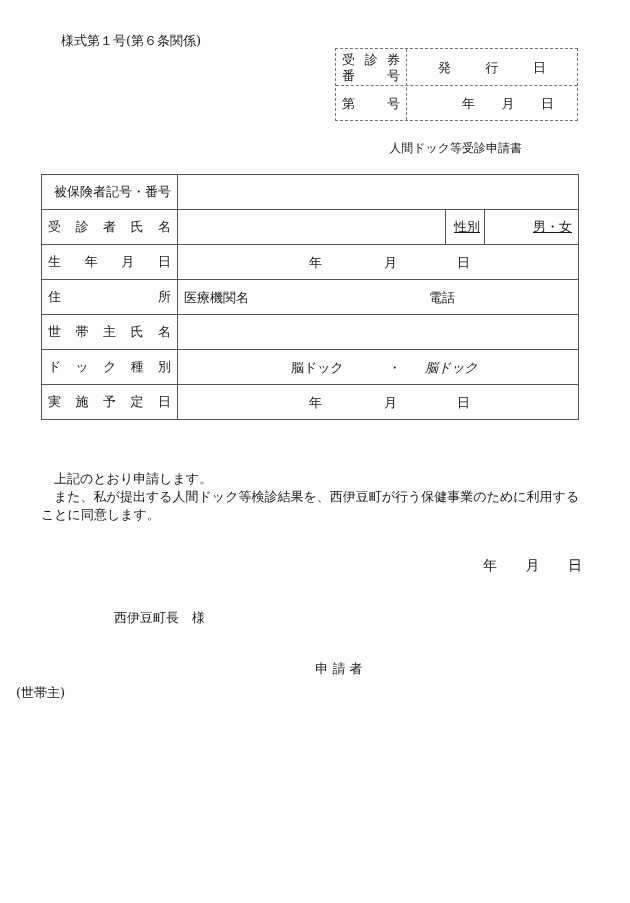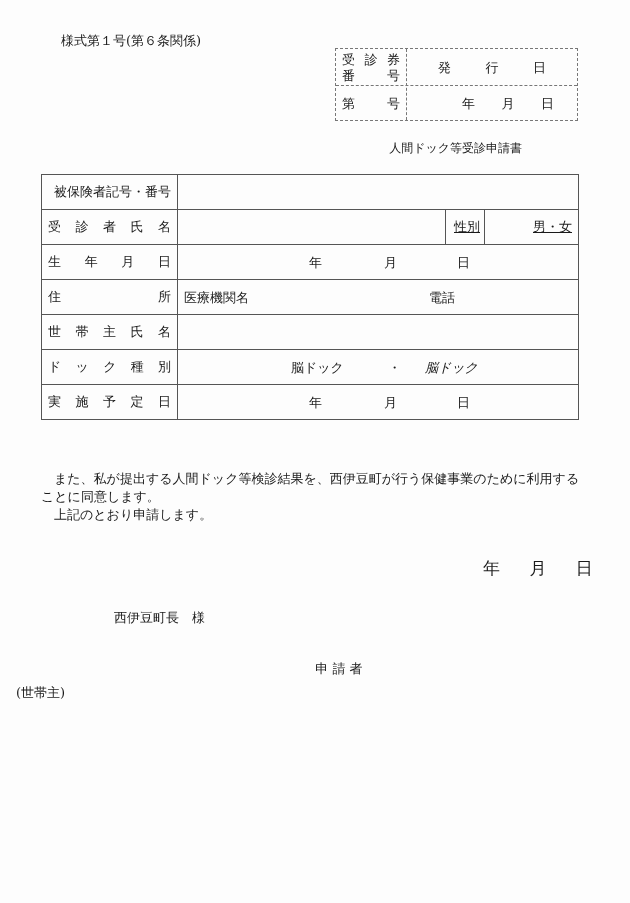--- a/index.html
+++ b/index.html
@@ -13,21 +13,21 @@
     #ticket-box .hdiv { position:absolute; left:0; right:0; top:36px; border-top:1px dashed #777; }
     .tb-cell { position:absolute; font-size:13px; }
     #title { left:0; width:522px; top:140px; text-align:right; font-size:12px; }
     table#main { position:absolute; left:41px; top:174px; width:538px; border-collapse:collapse; }
     table#main td { border:1px solid #555; height:35px; padding:0 6px; font-size:13px; box-sizing:border-box;text-align:right; }
     td.lbl { width:136px; }
     .spread { display:flex; justify-content:space-between; }
     .center { text-align:center;text-decoration:underline; }
     #stmt { left:41px; top:470px; width:550px; font-size:13px; line-height:18px; }
     #stmt p { margin:0; }
-    #date { left:483px; top:557px; font-size:17px; }
+    #date { left:483px; top:557px; font-size:14px; }
     #addressee { left:68px; top:609px; font-size:13px;margin-left:46px; }
     #applicant { left:0; width:630px; top:660px; text-align:center; font-size:13px;padding-left:24px; }
     #applicant-sub { left:16px; width:630px; top:684px; font-size:13px; }
   </style>
 </head>
 <body>
 
 <div id="form-id" class="abs">様式第１号(第６条関係)</div>
 
 <div id="ticket-box" class="abs">
@@ -156,22 +156,22 @@
         <span style="position:absolute;left:125px;">年</span>
         <span style="position:absolute;left:200px;">月</span>
         <span style="position:absolute;left:273px;">日</span>
       </div>
     </td>
   </tr>
 </tbody>
   </table>
 
 <div id="stmt" class="abs">
+  <p style="text-indent:13px;">上記のとおり申請します。</p>
   <p style="text-indent:13px;">また、私が提出する人間ドック等検診結果を、西伊豆町が行う保健事業のために利用することに同意します。</p>
-  <p style="text-indent:13px;">上記のとおり申請します。</p>
 </div>
 
 <div id="date" class="abs">
   <span>年</span>
   <span style="margin-left:24px;">月</span>
   <span style="margin-left:24px;">日</span>
 </div>
 
 <div id="addressee" class="abs">西伊豆町長　様</div>
 <div id="applicant" class="abs">申 請 者</div>

